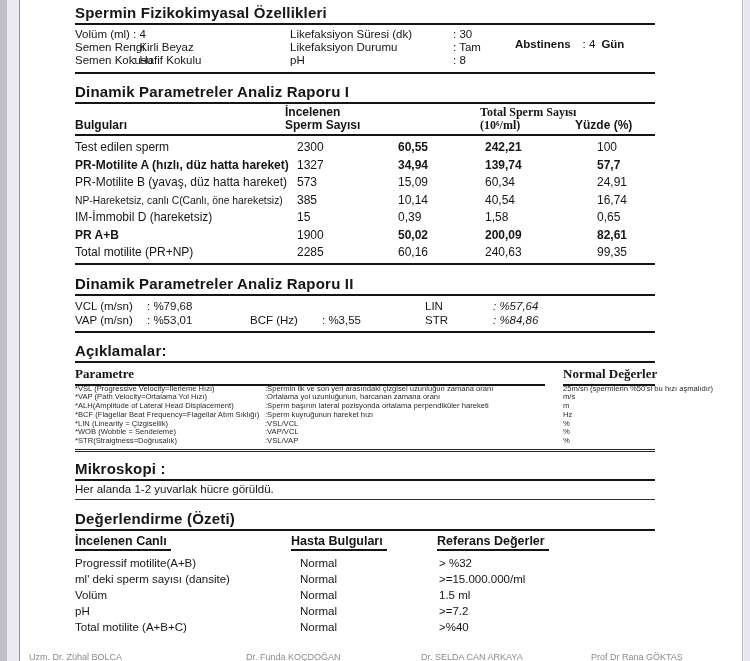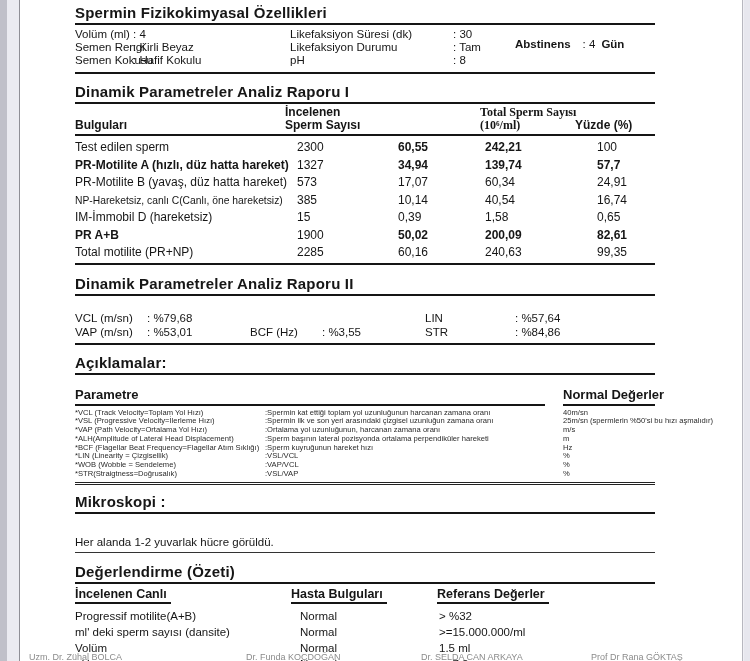--- a/index.html
+++ b/index.html
@@ -45,33 +45,33 @@
   .p0 { left:0; }   .p1 { left:222px; } .p2 { left:295px;margin-left:28px; } .p3 { left:410px; } .p4 { left:522px; }
   .h1 { left:210px; } .h2 { left:268px; } .h3 { left:405px;font-family:Liberation Serif, serif; } .h4 { left:500px; }
   .bold { font-weight:bold; }
   .small-label { font-size:10.3px; }
   .t-bottom { border-bottom:2.6px solid #151515; margin-top:1px; }
 
   
   .r2-row { position:relative; height:14px; font-size:11.5px; line-height:14px; }
   .r2a { position:absolute; left:0; }   .r2b { position:absolute; left:72px; }
   .r2c { position:absolute; left:175px; } .r2d { position:absolute; left:247px; }
-  .r2e { position:absolute; left:350px; } .r2f { position:absolute; left:440px; }
-
-  
-  .ak-heads { position:relative; height:19px; margin-top:12px; }
+  .r2e { position:absolute; left:350px; } .r2f { position:absolute; left:418px;font-style:italic; }
+
+  
+  .ak-heads { position:relative; height:19px; margin-top:3px;font-family:Liberation Serif, serif; }
   .ak-h1 { position:absolute; left:0; width:470px; font-size:13px; font-weight:bold; border-bottom:2.4px solid #151515; padding-bottom:2px; }
   .ak-h2 { position:absolute; left:488px; width:92px; font-size:13px; font-weight:bold; border-bottom:2.4px solid #151515; padding-bottom:2px; white-space:nowrap; }
   .ak-row { position:relative; height:8.8px; font-size:7.6px; line-height:8.8px; color:#2a2a2a; }
   .ak-row.first { margin-top:3px; }
   .ak-name { position:absolute; left:0; white-space:nowrap; }
   .ak-desc { position:absolute; left:190px; white-space:nowrap; }
   .ak-norm { position:absolute; left:488px; white-space:nowrap; }
 
-  .mik-text { font-size:11.5px; padding:22px 0 4px 0; }
+  .mik-text { font-size:11.5px; padding:2px 0 4px 0; }
 
   
   .dg-heads { position:relative; height:17px; margin-top:3px; }
   .dg-heads span { position:absolute; font-size:12.5px; font-weight:bold; border-bottom:2.4px solid #151515; padding:0 4px 1px 0; white-space:nowrap; }
   .dg-h0 { left:0; } .dg-h1 { left:216px; } .dg-h2 { left:362px; }
   .dg-row { position:relative; height:16px; font-size:11.5px; line-height:16px; }
   .dg-row.first { margin-top:4px; }
   .dg-c0 { position:absolute; left:0; white-space:nowrap; }
   .dg-c1 { position:absolute; left:225px; white-space:nowrap; }
   .dg-c2 { position:absolute; left:364px; white-space:nowrap; }
@@ -139,21 +139,21 @@
     <div class="t-row">
       <span class="tc p0 bold">PR-Motilite A (hızlı, düz hatta hareket)</span>
       <span class="tc p1">1327</span>
       <span class="tc p2 bold">34,94</span>
       <span class="tc p3 bold">139,74</span>
       <span class="tc p4 bold">57,7</span>
     </div>
     <div class="t-row">
       <span class="tc p0">PR-Motilite B (yavaş, düz hatta hareket)</span>
       <span class="tc p1">573</span>
-      <span class="tc p2">17,07</span>
+      <span class="tc p2">15,09</span>
       <span class="tc p3">60,34</span>
       <span class="tc p4">24,91</span>
     </div>
     <div class="t-row">
       <span class="tc p0 small-label">NP-Hareketsiz, canlı C(Canlı, öne hareketsiz)</span>
       <span class="tc p1">385</span>
       <span class="tc p2">10,14</span>
       <span class="tc p3">40,54</span>
       <span class="tc p4">16,74</span>
     </div>
@@ -174,21 +174,21 @@
     <div class="t-row">
       <span class="tc p0">Total motilite (PR+NP)</span>
       <span class="tc p1">2285</span>
       <span class="tc p2">60,16</span>
       <span class="tc p3">240,63</span>
       <span class="tc p4">99,35</span>
     </div>
     <div class="t-bottom"></div>
 
     <div class="sec-title" style="margin-top:6px;">Dinamik Parametreler Analiz Raporu II</div>
-    <div style="padding:3px 0 4px 0; border-bottom:2.6px solid #151515;margin-top:12px;">
+    <div style="padding:3px 0 4px 0; border-bottom:2.6px solid #151515;">
       <div class="r2-row">
         <span class="r2a">VCL (m/sn)</span>
         <span class="r2b">: %79,68</span>
         <span class="r2c"></span>
         <span class="r2d"></span>
         <span class="r2e">LIN</span>
         <span class="r2f">: %57,64</span>
       </div>
       <div class="r2-row">
         <span class="r2a">VAP (m/sn)</span>
@@ -198,25 +198,20 @@
         <span class="r2e">STR</span>
         <span class="r2f">: %84,86</span>
       </div>
     </div>
 
     <div class="sec-title" style="margin-top:5px;">Açıklamalar:</div>
     <div class="ak-heads">
       <span class="ak-h1">Parametre</span>
       <span class="ak-h2">Normal Değerler</span>
     </div>
-    <div class="ak-row first">
-      <span class="ak-name">*VCL (Track Velocity=Toplam Yol Hızı)</span>
-      <span class="ak-desc">:Spermin kat ettiği toplam yol uzunluğunun harcanan zamana oranı</span>
-      <span class="ak-norm">40m/sn</span>
-    </div>
     <div class="ak-row">
       <span class="ak-name">*VSL (Progressive Velocity=İlerleme Hızı)</span>
       <span class="ak-desc">:Spermin ilk ve son yeri arasındaki çizgisel uzunluğun zamana oranı</span>
       <span class="ak-norm">25m/sn (spermlerin %50'si bu hızı aşmalıdır)</span>
     </div>
     <div class="ak-row">
       <span class="ak-name">*VAP (Path Velocity=Ortalama Yol Hızı)</span>
       <span class="ak-desc">:Ortalama yol uzunluğunun, harcanan zamana oranı</span>
       <span class="ak-norm">m/s</span>
     </div>

